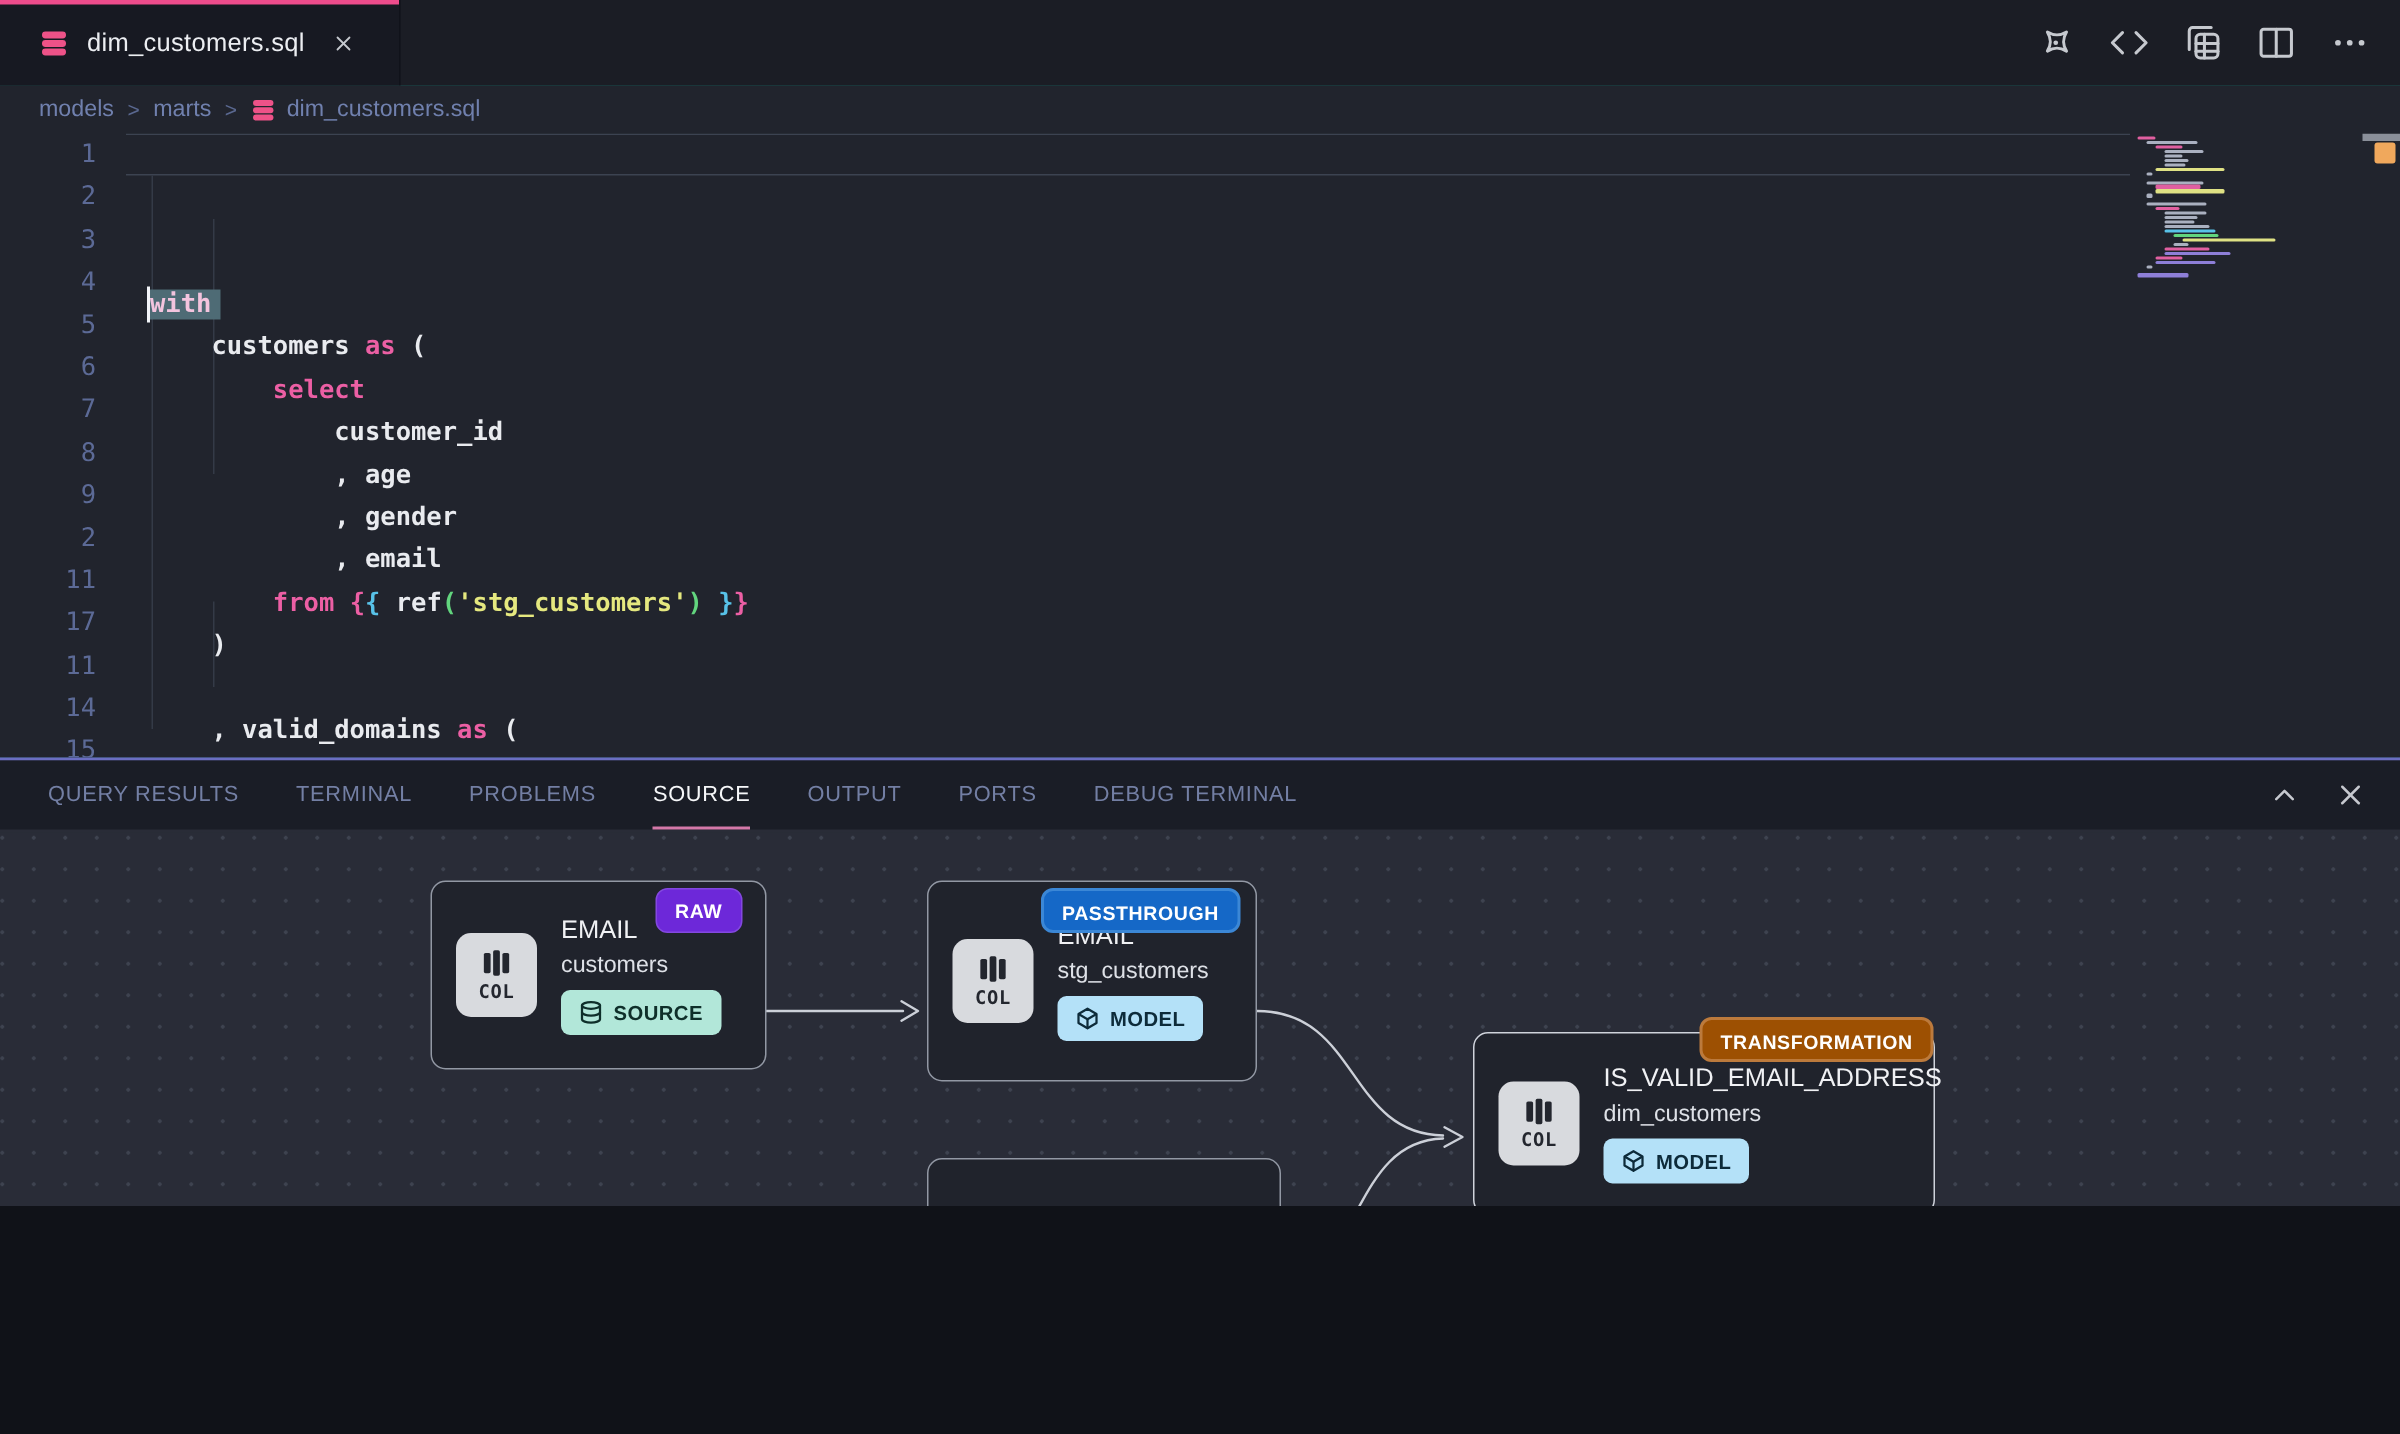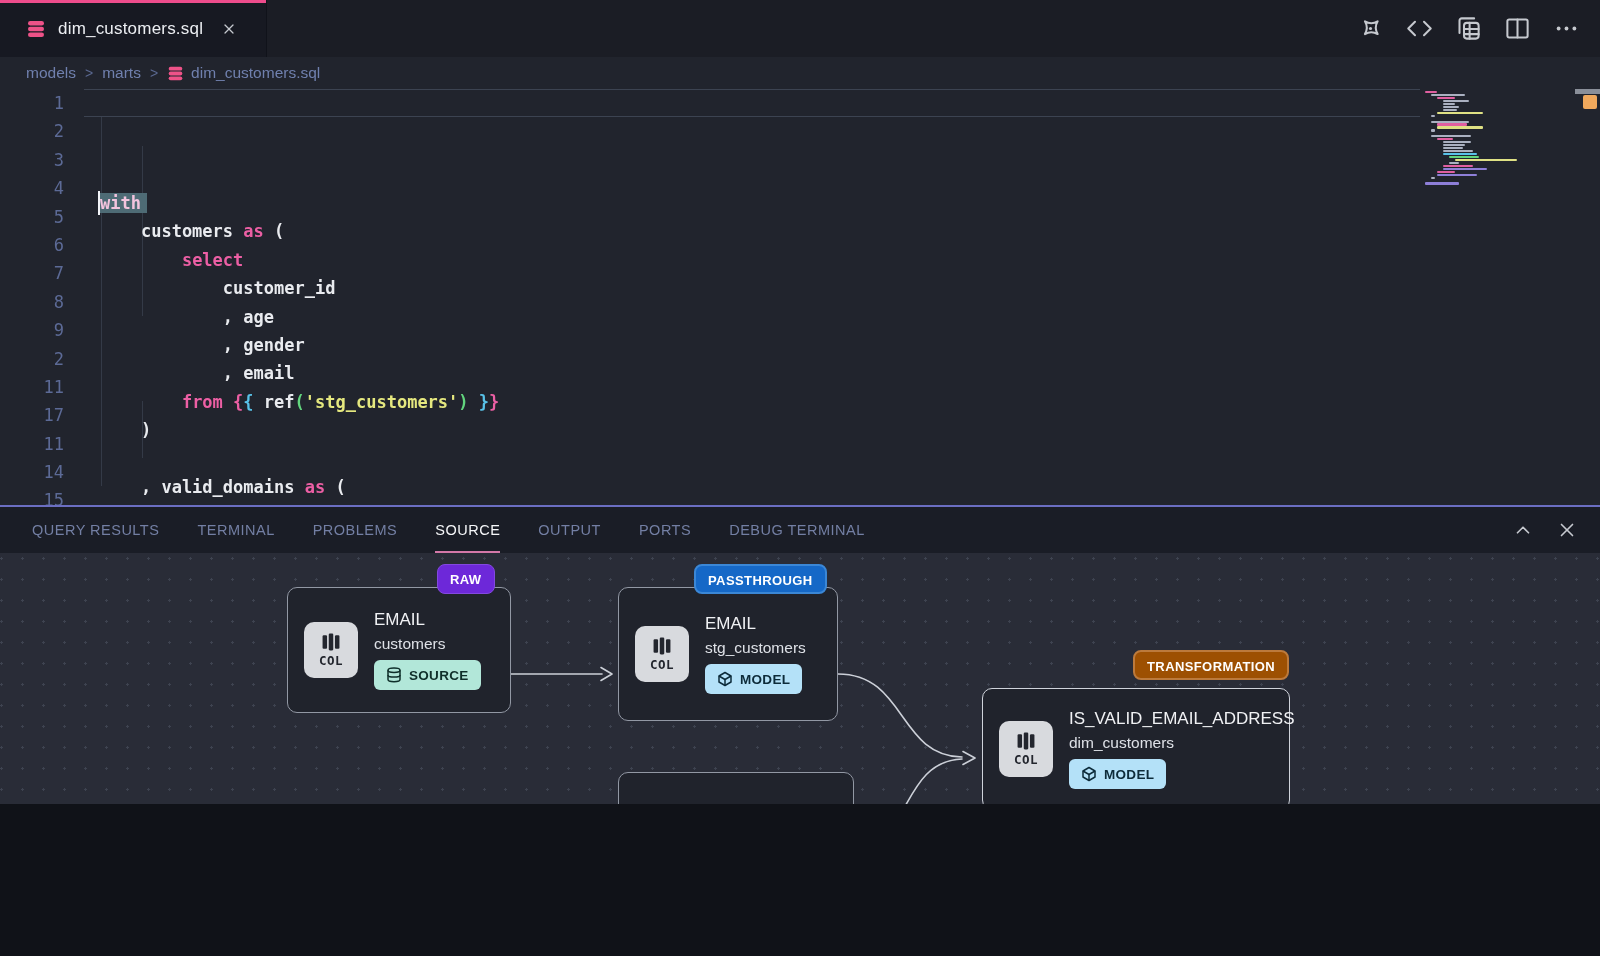--- a/index.html
+++ b/index.html
@@ -74,21 +74,21 @@
   .col-label { font-family:"DejaVu Sans Mono",monospace; font-size:12.5px; font-weight:bold; letter-spacing:.5px; }
   .node-body { display:flex; flex-direction:column; gap:5px; min-width:0; }
   .node-title { font-size:17px; font-weight:500; color:#f0f1f4; white-space:nowrap; }
   .node-sub { font-size:15.5px; color:#dee1e7; white-space:nowrap; }
   .type-badge { margin-top:2px; align-self:flex-start; display:inline-flex; align-items:center; gap:7px;
     height:30px; padding:0 12px; border-radius:6px; font-size:13.5px; font-weight:bold; letter-spacing:.3px; }
   .type-source { background:#b2e7d9; color:#0f2f2a; }
   .type-model  { background:#b4e1f8; color:#0d2b3a; }
   .type-seed   { background:#b6efbc; color:#14401e; }
   .top-badge { position:absolute; height:30px; line-height:30px; padding:0 12px; border-radius:8px;
-    font-size:13px; font-weight:bold; letter-spacing:.4px; color:#fff; z-index:3; }
+    font-size:13px; font-weight:bold; letter-spacing:.4px; color:#fff; z-index:3;margin-top:28px; }
   .badge-raw { left:437px; top:9px; background:#6d28d9; border:1.5px solid #8348e0; }
   .badge-pass { left:694px; top:9px; background:#1568c7; border:2px solid #3b87d6; }
   .badge-trans { left:1133px; top:95px; background:#9d5002; border:2px solid #bc7a3c; }
   
   .graph-toolbar { position:absolute; left:1160px; top:288px; width:372px; height:56px;
     background:#282b36; border:1.5px solid #c9ccd4; border-radius:8px; display:flex; overflow:hidden; }
   .gt-sec { display:flex; align-items:center; justify-content:space-evenly; }
   .gt-sec + .gt-sec { border-left:1.5px solid #c9ccd4; }
   .gt-s1 { width:60px; } .gt-s2 { width:125px; } .gt-s3 { width:125px; } .gt-s4 { flex:1; }
   .gt-btn { display:flex; cursor:pointer; }

